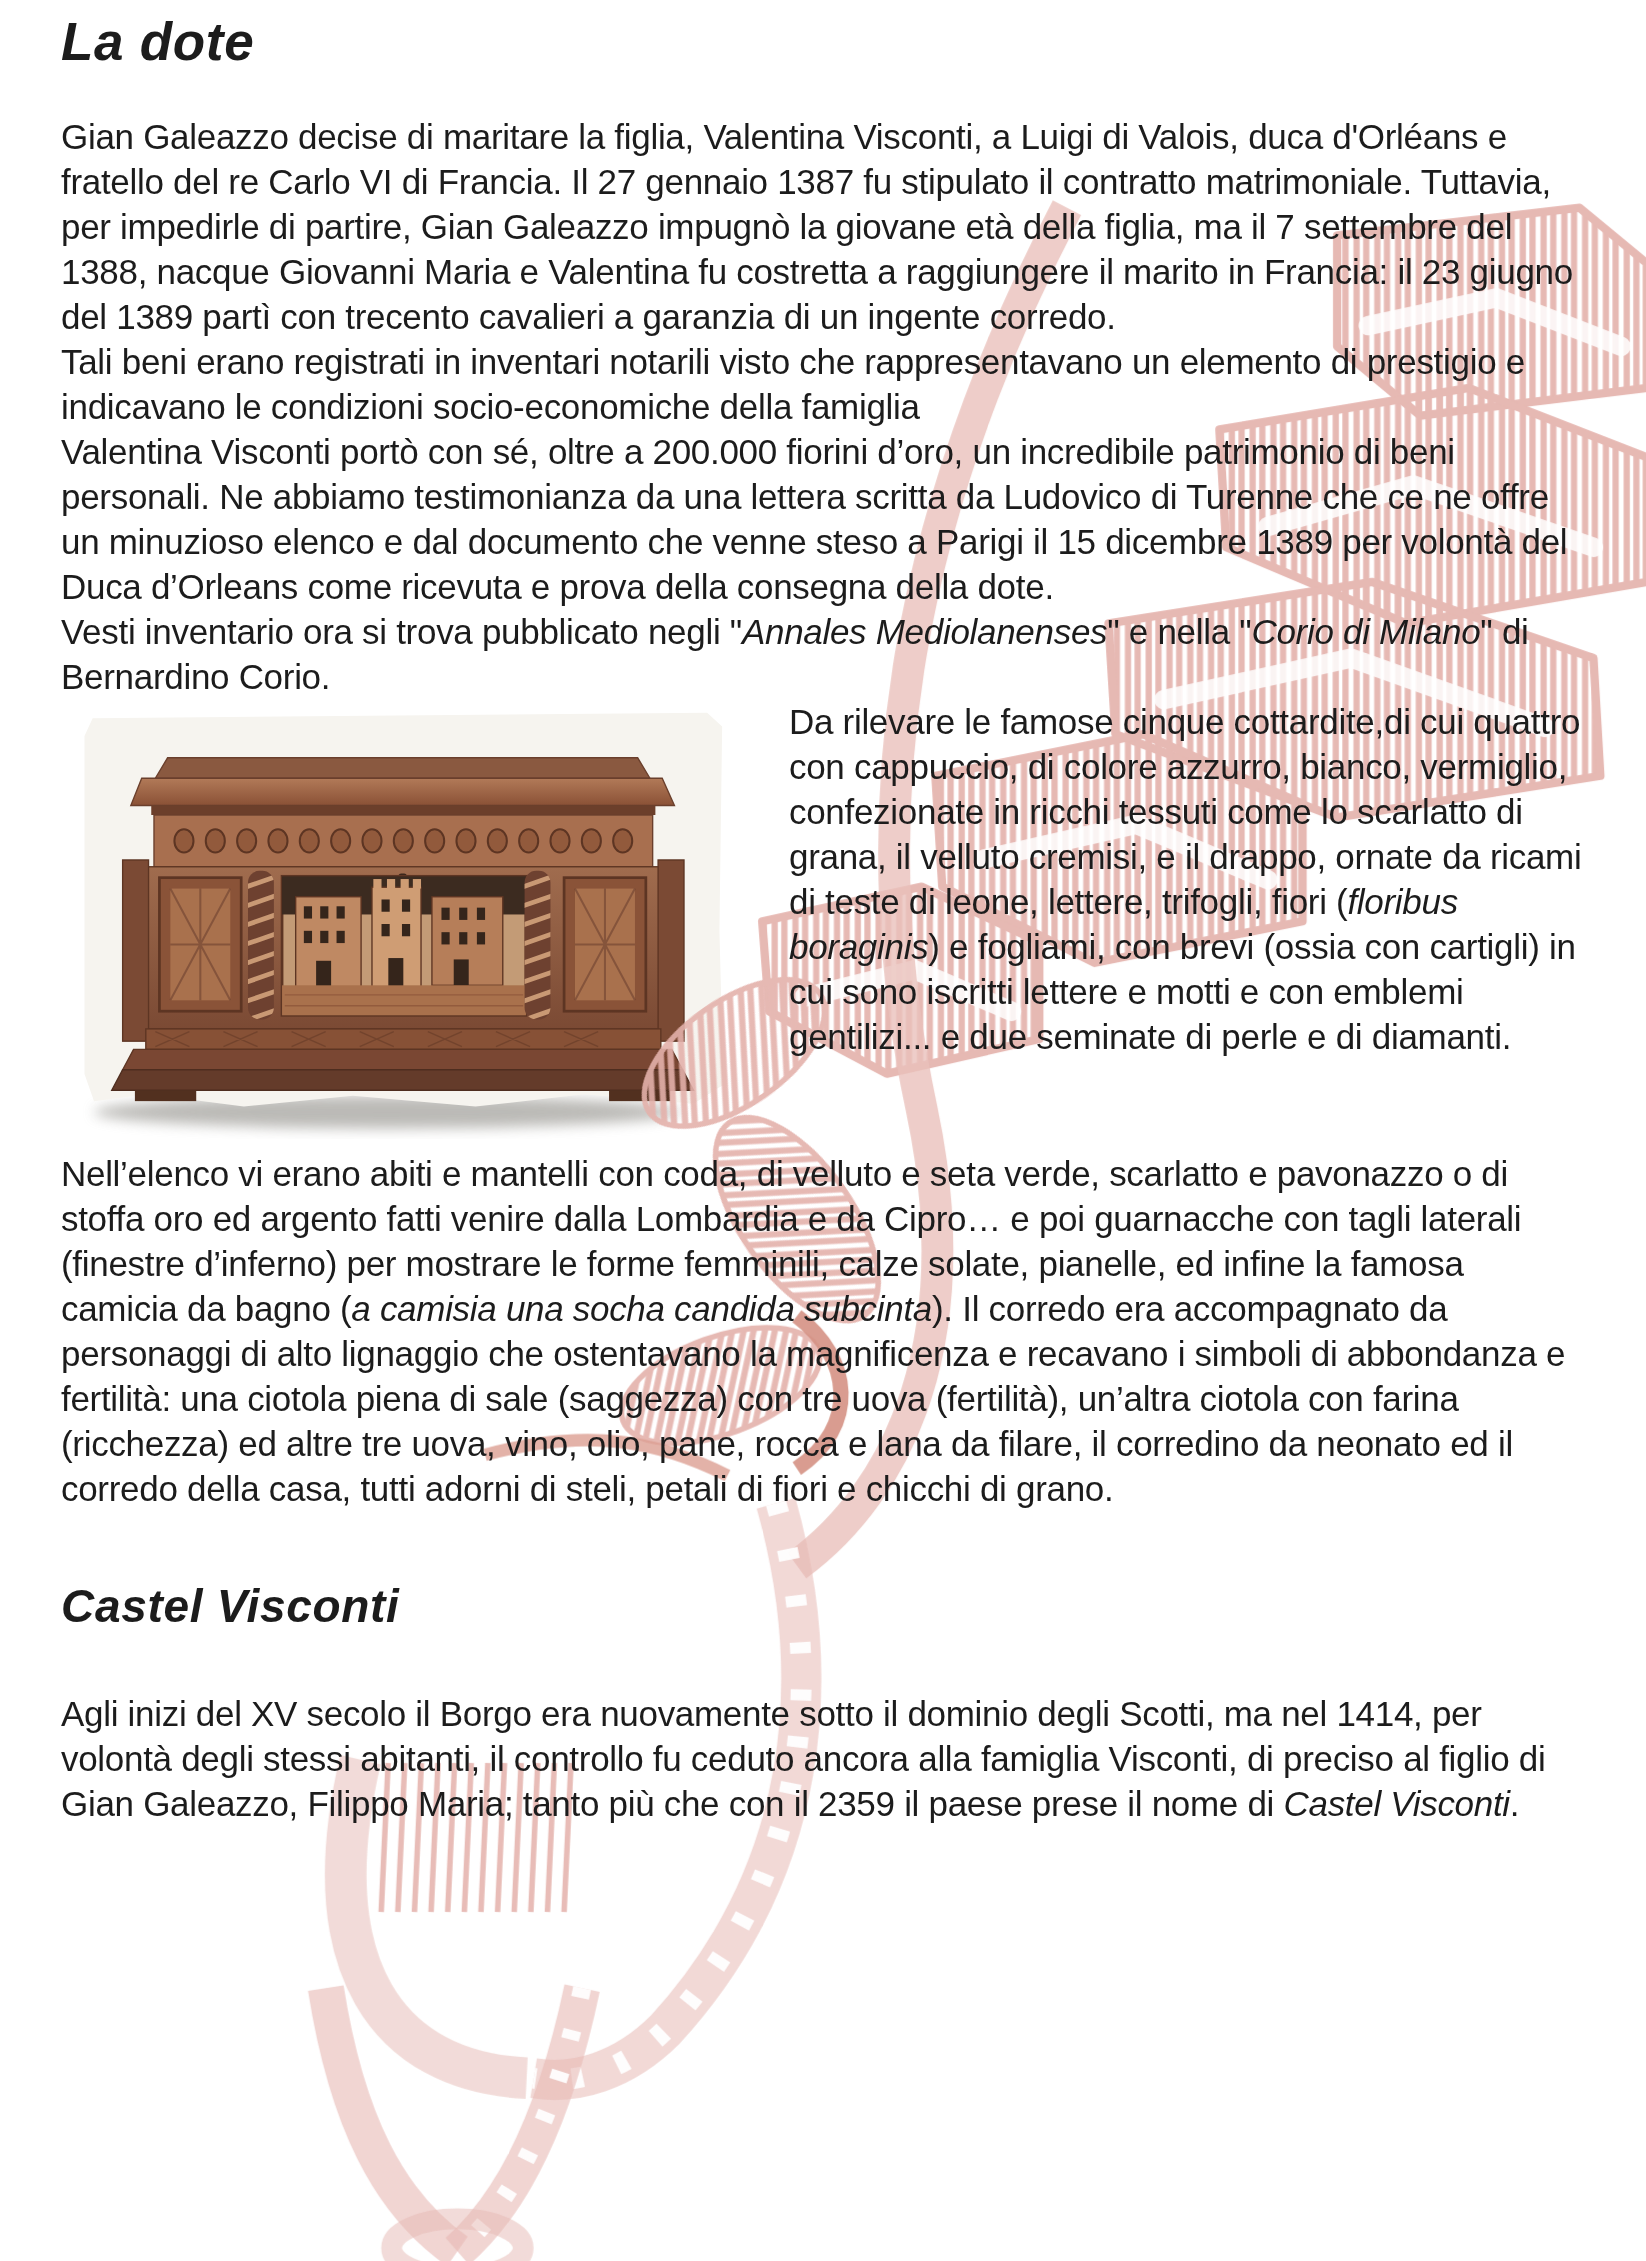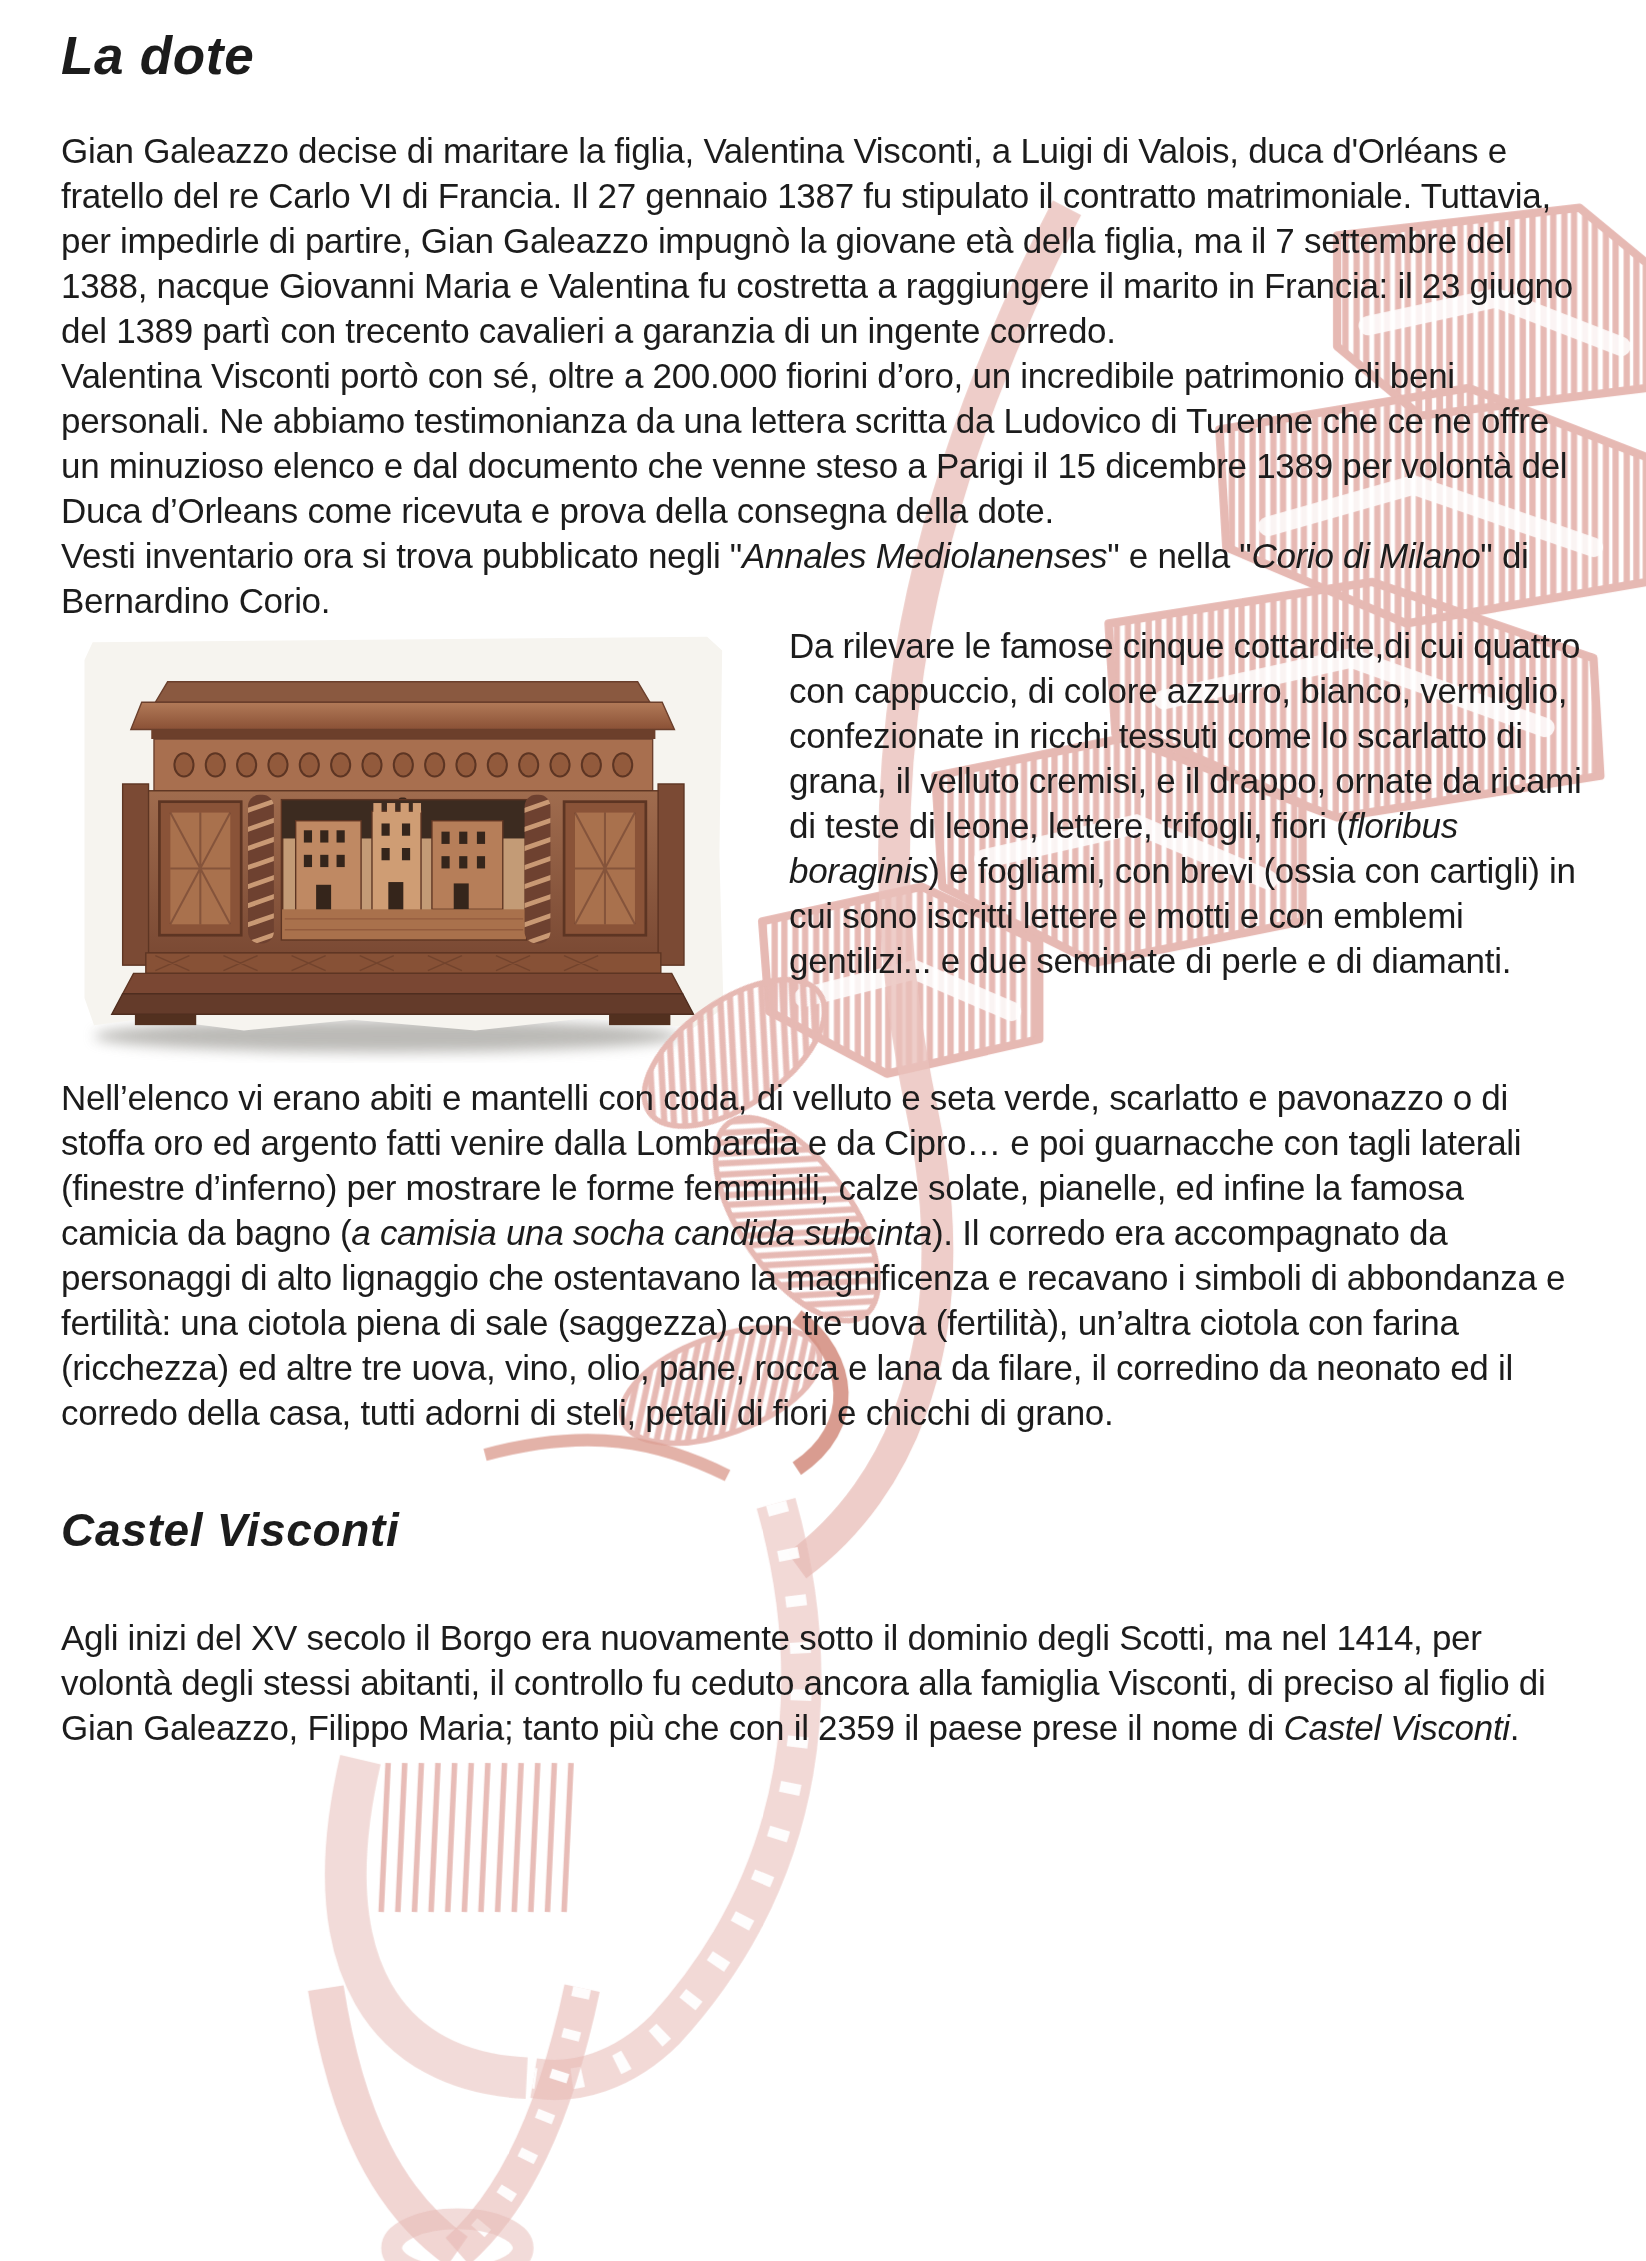--- a/index.html
+++ b/index.html
@@ -2,21 +2,21 @@
 <html style="font-size:11px"><head>
 <meta charset="utf-8">
 <style>
   html,body{margin:0;padding:0;background:#ffffff;}
   .page{
     position:relative;width:1647px;height:2261px;background:#ffffff;
     overflow:hidden;color:#1c1c1c;
     font-family:"Liberation Sans", sans-serif;
   }
   .watermark{position:absolute;left:0;top:0;z-index:1;pointer-events:none;}
-  .content{position:absolute;top:0;left:0;right:0;bottom:0;padding:23px 61px 0 61px;box-sizing:border-box;}
+  .content{position:absolute;top:0;left:0;right:0;bottom:0;padding:9px 61px 0 61px;box-sizing:border-box;}
   .content h1{
     position:relative;z-index:2;font-size:53px;line-height:60px;
     font-weight:700;font-style:italic;margin:2.8px 0 42px 0;letter-spacing:0.7px;
   }
   .content h2{
     position:relative;z-index:2;font-size:46px;line-height:53px;
     font-weight:700;font-style:italic;margin:69px 0 58px 0;letter-spacing:0.7px;
   }
   .content p{
     position:relative;z-index:2;font-size:35px;line-height:45px;margin:0;
@@ -87,20 +87,21 @@
       <path d="M840,2870 C800,3060 740,3180 660,3250" fill="none" stroke="#ffffff" stroke-width="26" stroke-dasharray="14 48" opacity="0.95"></path>
       <ellipse cx="660" cy="3245" rx="95" ry="42" fill="none" stroke="#e4b1ab" stroke-width="30" opacity="0.5"></ellipse>
     </g>
   </svg>
 
   <div class="content">
 
     <h1>La dote</h1>
 
     <p>Gian Galeazzo decise di maritare la figlia, Valentina Visconti, a Luigi di Valois, duca d'Orléans e fratello del re Carlo VI di Francia. Il 27 gennaio 1387 fu stipulato il contratto matrimoniale. Tuttavia, per impedirle di partire, Gian Galeazzo impugnò la giovane età della figlia, ma il 7 settembre del 1388, nacque Giovanni Maria e Valentina fu costretta a raggiungere il marito in Francia: il 23 giugno del 1389 partì con trecento cavalieri a garanzia di un ingente corredo.</p>
+    <p>Tali beni erano registrati in inventari notarili visto che rappresentavano un elemento di prestigio e indicavano le condizioni socio-economiche della famiglia</p>
     <p>Valentina Visconti portò con sé, oltre a 200.000 fiorini d’oro, un incredibile patrimonio di beni personali. Ne abbiamo testimonianza da una lettera scritta da Ludovico di Turenne che ce ne offre un minuzioso elenco e dal documento che venne steso a Parigi il 15 dicembre 1389 per volontà del Duca d’Orleans come ricevuta e prova della consegna della dote.</p>
     <p>
       <span>Vesti inventario ora si trova pubblicato negli "</span><i>Annales Mediolanenses</i><span>" e nella "</span><i>Corio di Milano</i><span>" di Bernardino Corio.</span>
     </p>
 
     <figure class="photo">
       <svg viewBox="0 0 990 640">
         <defs>
           <linearGradient id="wood1" x1="0" y1="0" x2="0" y2="1">
             <stop offset="0" stop-color="#a06c4e"></stop>

